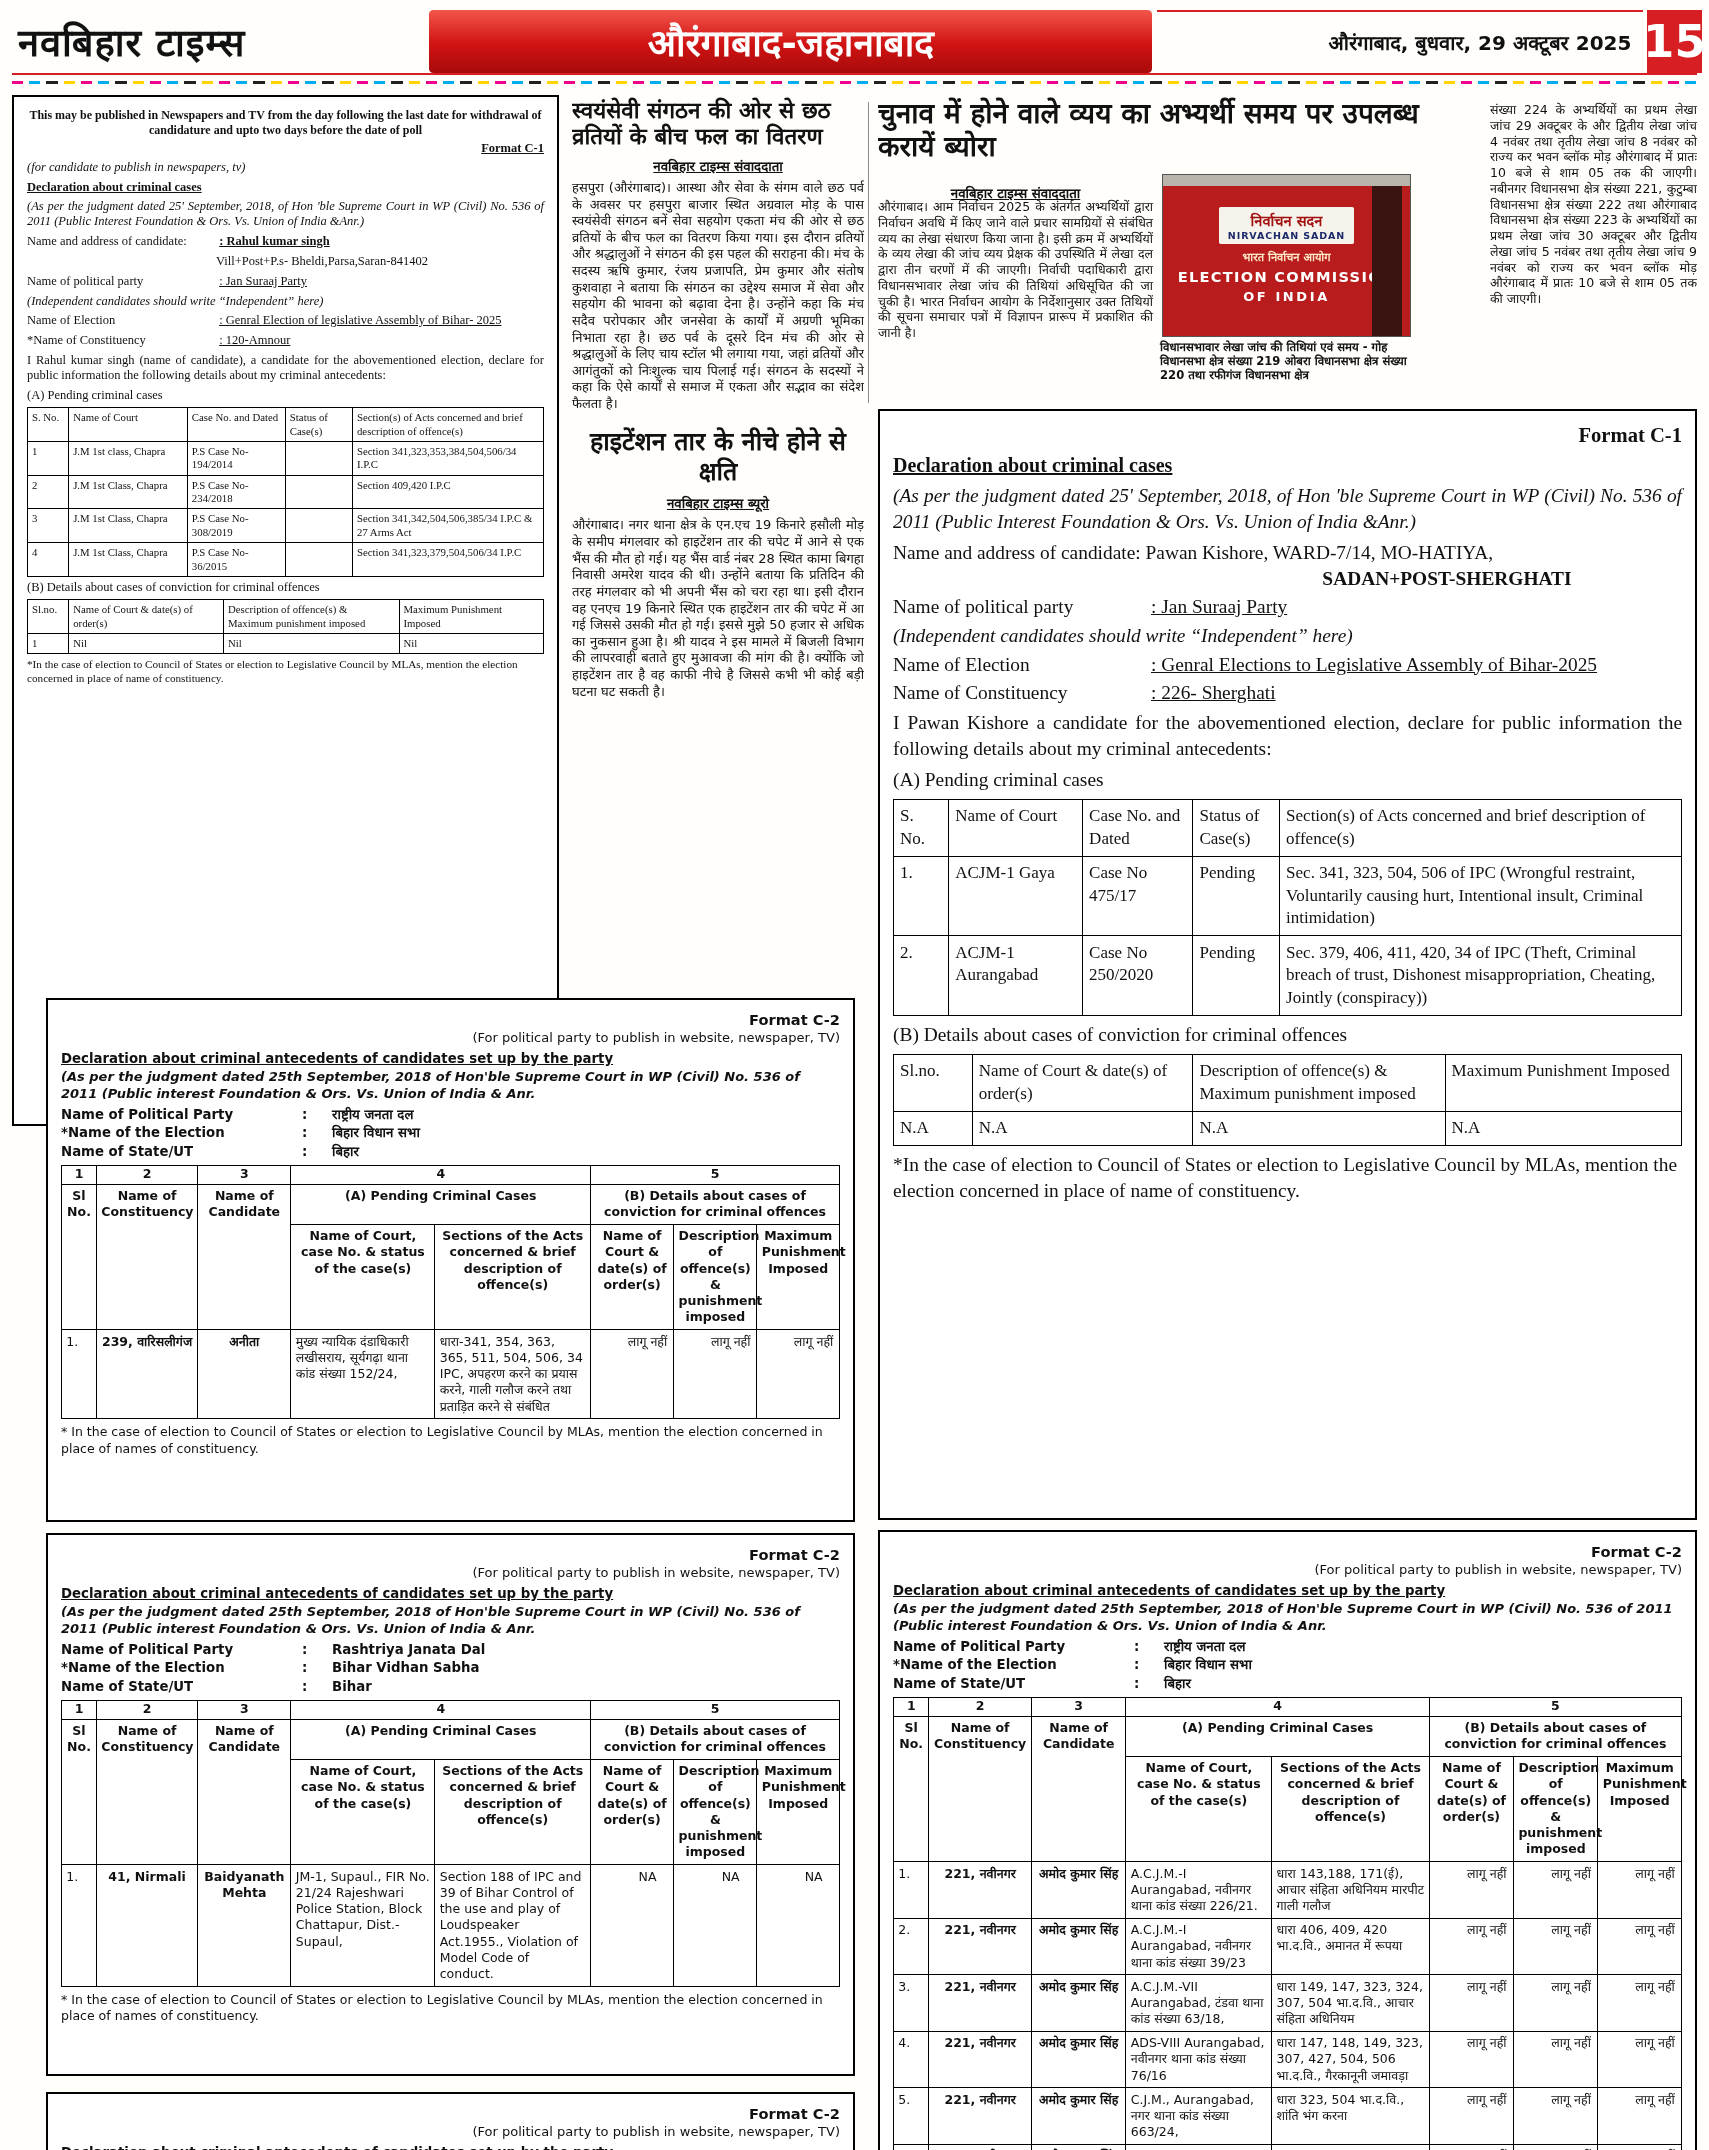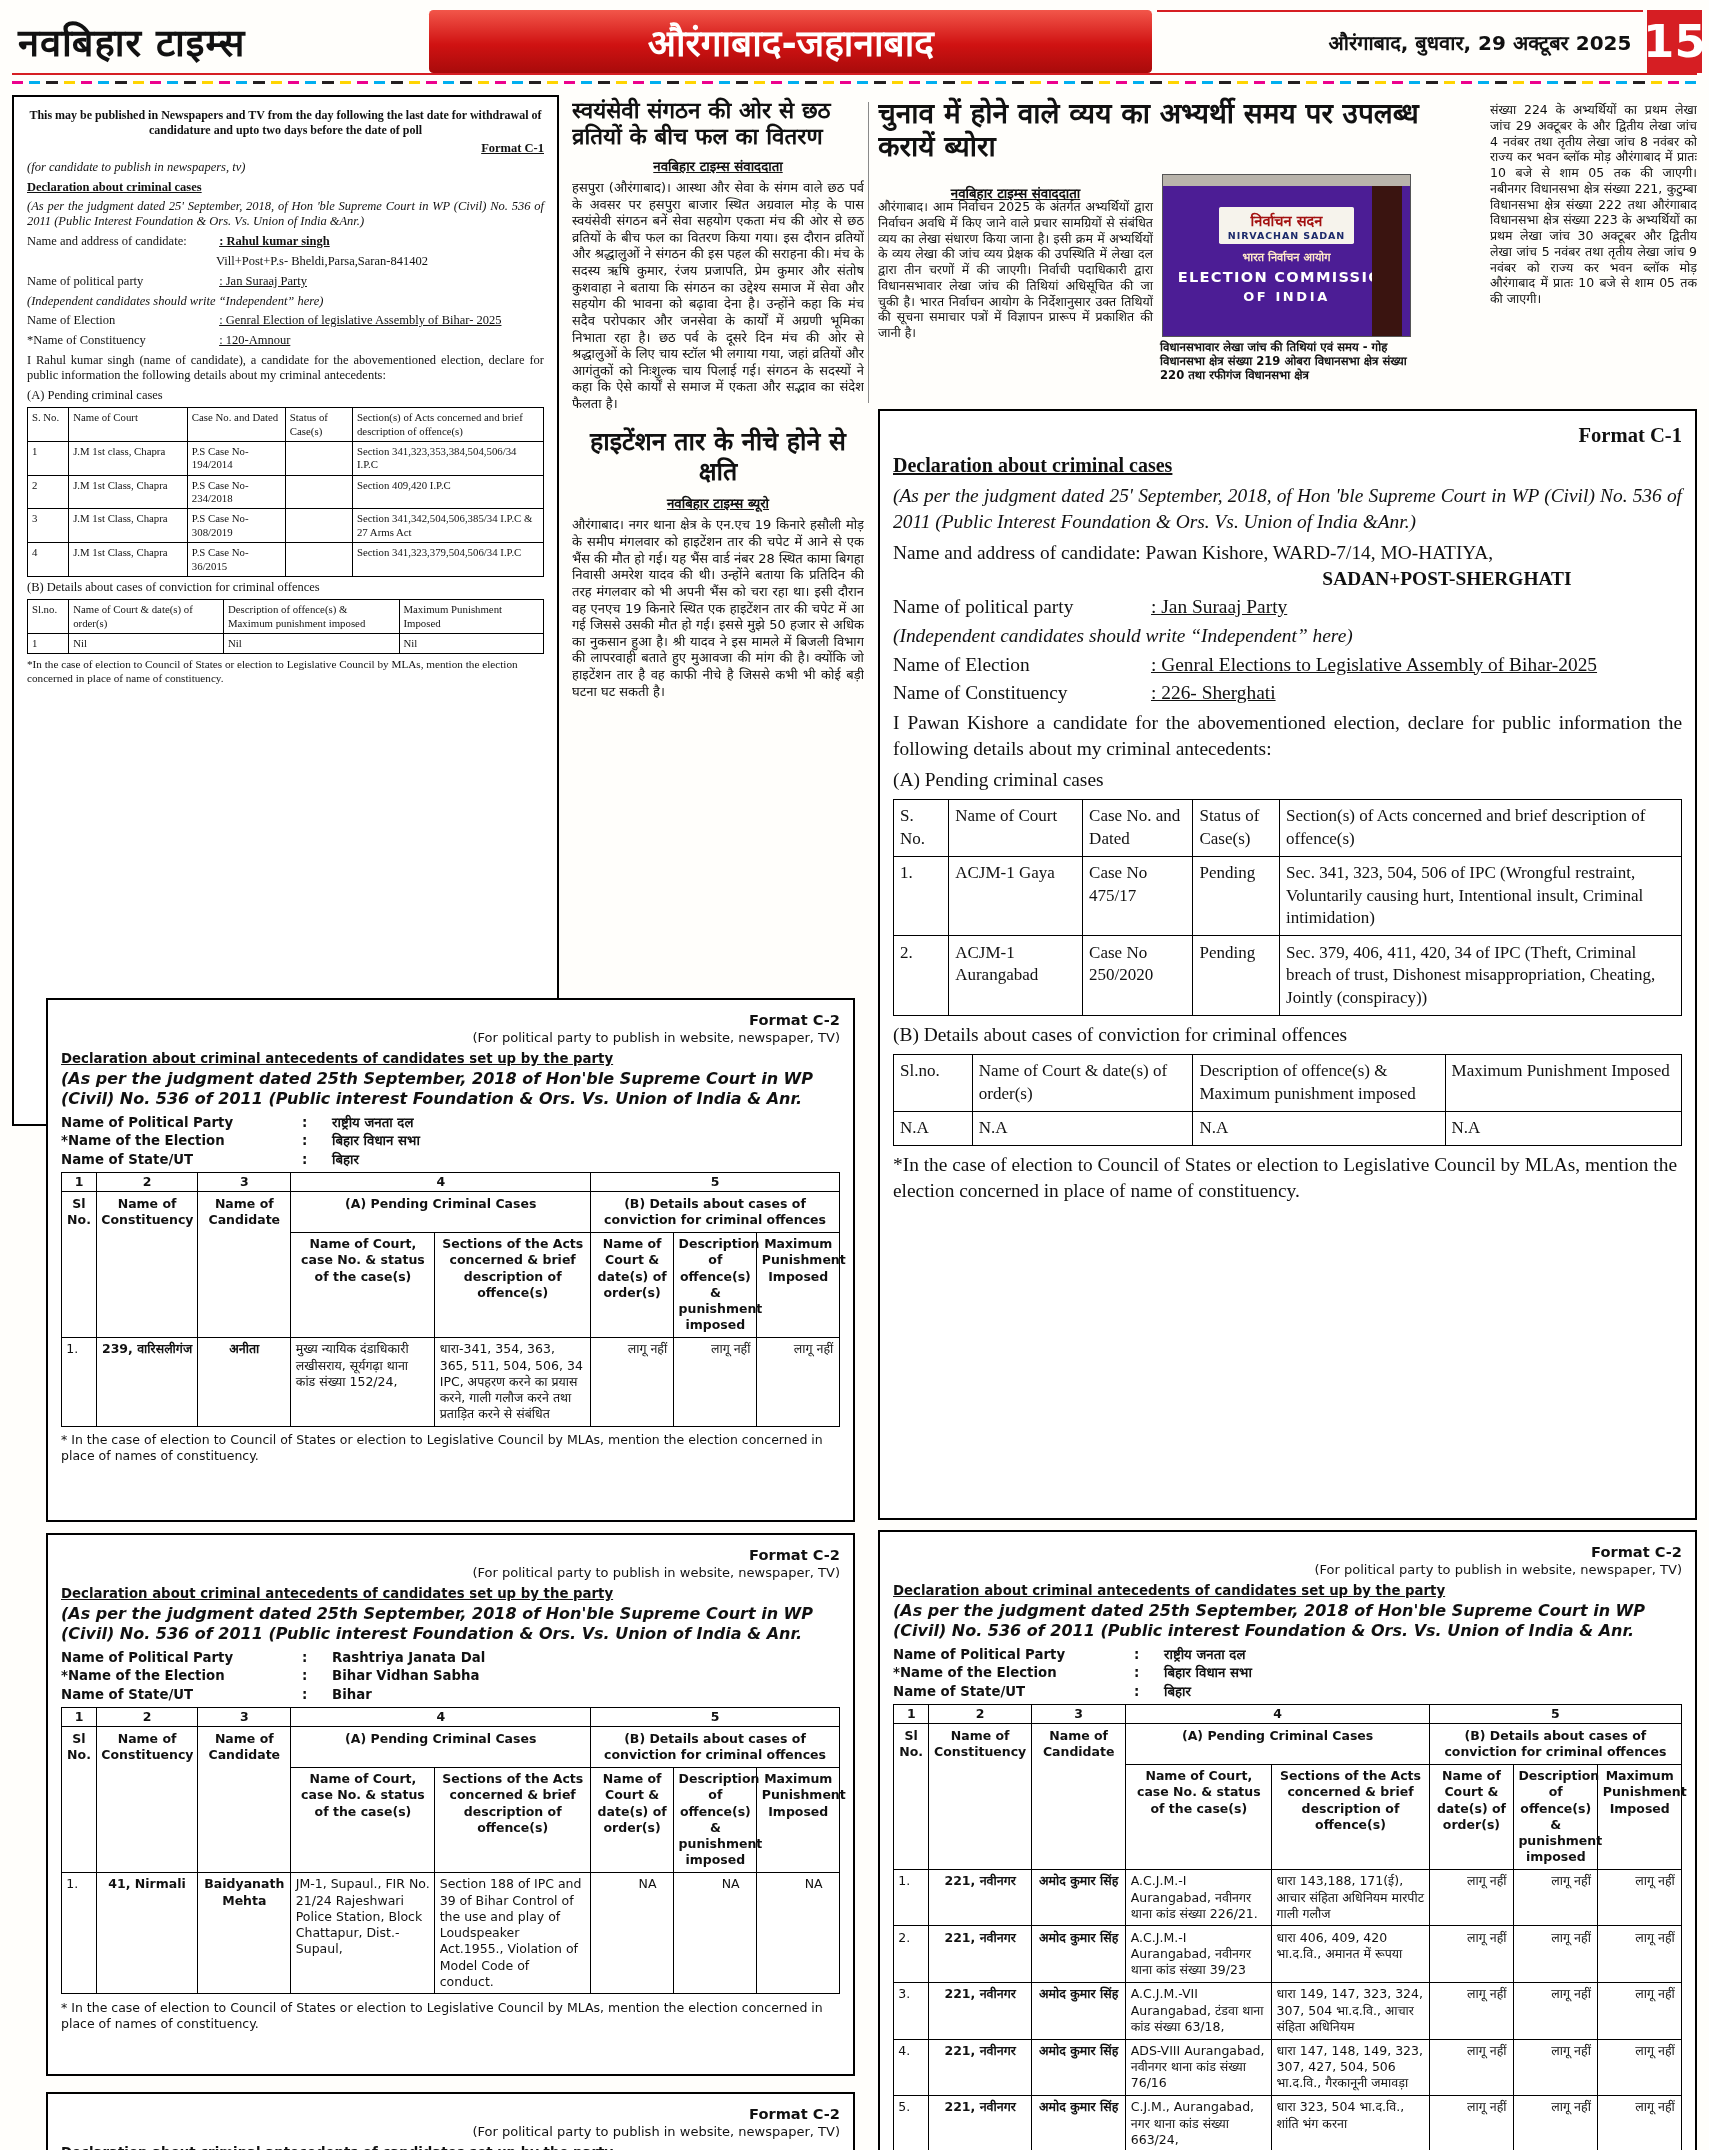--- a/index.html
+++ b/index.html
@@ -51,21 +51,21 @@
 
   .vrule { position:absolute; left:868px; top:102px; width:1.3px; height:301px; background:#8a8a8a; }
 
   
   .exp { position:absolute; left:878px; top:97px; width:819px; height:308px; overflow:hidden; }
   .exp .hl { font-size:28px; font-weight:800; line-height:1.18; width:594px; }
   .exp .bl { position:absolute; left:0; top:102px; width:275px; font-size:12.5px; line-height:1.26; text-align:justify; }
   .exp .by { position:absolute; left:0; top:80px; width:275px; }
   .exp .br { position:absolute; right:0; top:5.2px; width:207px; font-size:12.5px; line-height:1.26; text-align:justify; }
   .exp .cap { position:absolute; left:282px; top:244px; width:252px; font-size:11.6px; font-weight:bold; line-height:1.2; }
-  .photo { position:absolute; left:284px; top:77px; width:249px; height:163px; background:#4c1d95;
+  .photo { position:absolute; left:284px; top:77px; width:249px; height:163px; background:#b91c1c;
            border:1.3px solid #555; display:flex; flex-direction:column; align-items:center; justify-content:center; gap:4.3px; }
   .photo .roof { position:absolute; top:0; left:0; right:0; height:11.2px; background:#b9b4ab; }
   .photo .win { position:absolute; right:7.7px; top:11.2px; bottom:0; width:30px; background:#3a1410; }
   .plaque { background:#f6f3ec; padding:3.4px 8.6px; text-align:center; border-radius:1.7px; }
   .plaque .hn { color:#a31010; font-weight:800; font-size:14.6px; }
   .plaque .en { color:#1c2a6b; font-weight:700; font-size:9.5px; letter-spacing:0.9px; }
   .photo .l3 { color:#ffe9c9; font-weight:700; font-size:11.2px; }
   .photo .l4 { color:#fff; font-weight:800; font-size:14.6px; letter-spacing:1.3px; }
   .photo .l5 { color:#fff; font-weight:800; font-size:13px; letter-spacing:2.6px; }
 
@@ -78,21 +78,21 @@
   .rc1 .rlv .v { flex:1; }
   .t2 { width:100%; border-collapse:collapse; font-size:17px; margin:6px 0; table-layout:fixed; }
   .t2 th,.t2 td { border:1.7px solid #000; padding:5.2px 6px; vertical-align:top; text-align:left; }
   .t2 th { font-weight:normal; }
 
   
   .c2 { font-size:13.3px; line-height:1.3; }
   .c2 .fmt { text-align:right; font-weight:bold; font-size:14.6px; }
   .c2 .pub { text-align:right; font-size:13px; }
   .c2 .ttl { font-weight:bold; text-decoration:underline; font-size:13.3px; margin-top:2.6px; }
-  .c2 .jdg { font-weight:bold; font-style:italic; font-size:16px; margin:1.7px 0 3.4px; }
+  .c2 .jdg { font-weight:bold; font-style:italic; font-size:13px; margin:1.7px 0 3.4px; }
   .c2 .lv { display:flex; font-weight:bold; margin:1.3px 0; }
   .c2 .lv .lab { width:241px; flex:0 0 auto; }
   .c2 .lv .col { width:30px; flex:0 0 auto; }
   .c2t { width:100%; border-collapse:collapse; table-layout:fixed; font-size:12.5px; margin-top:4.3px; }
   .c2t th,.c2t td { border:1.3px solid #000; padding:3.4px 4.3px; vertical-align:top; }
   .c2t th { text-align:center; font-weight:bold; }
   .c2t .num td { text-align:center; font-weight:bold; padding:0.9px; }
   .c2t td.ctr { text-align:center; font-weight:bold; }
   .c2t td.na { text-align:center;padding-left:35px; }
   .c2 .foot { font-size:12.5px; margin-top:5.2px; }

